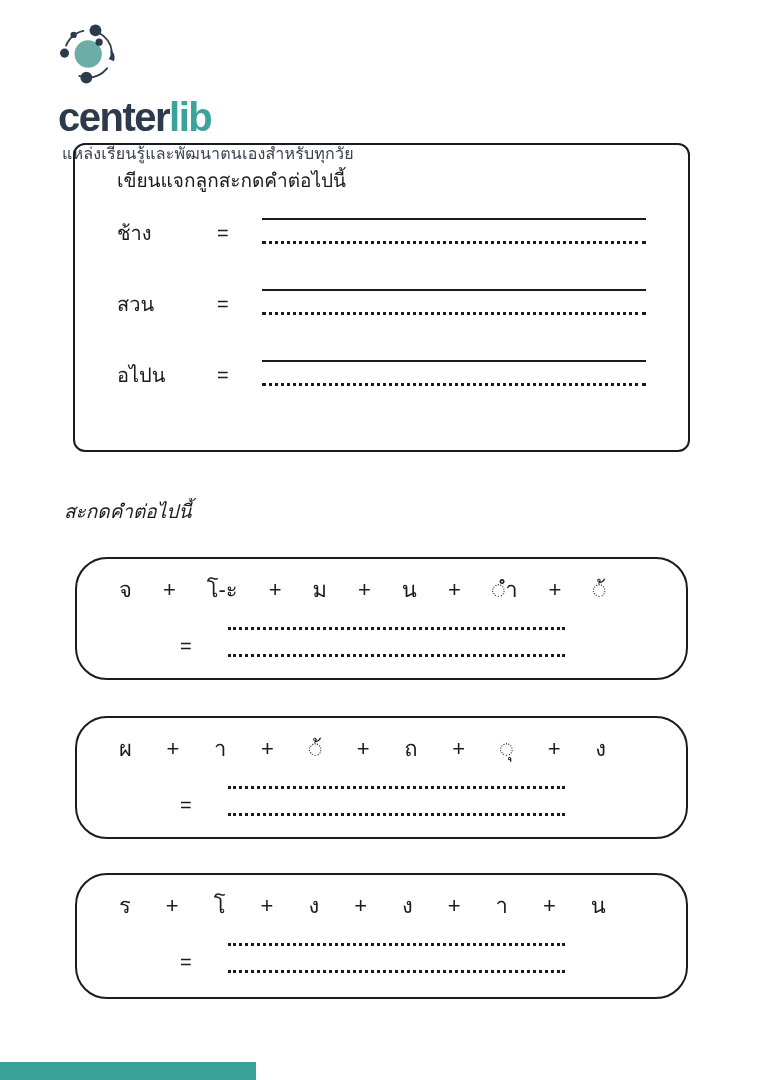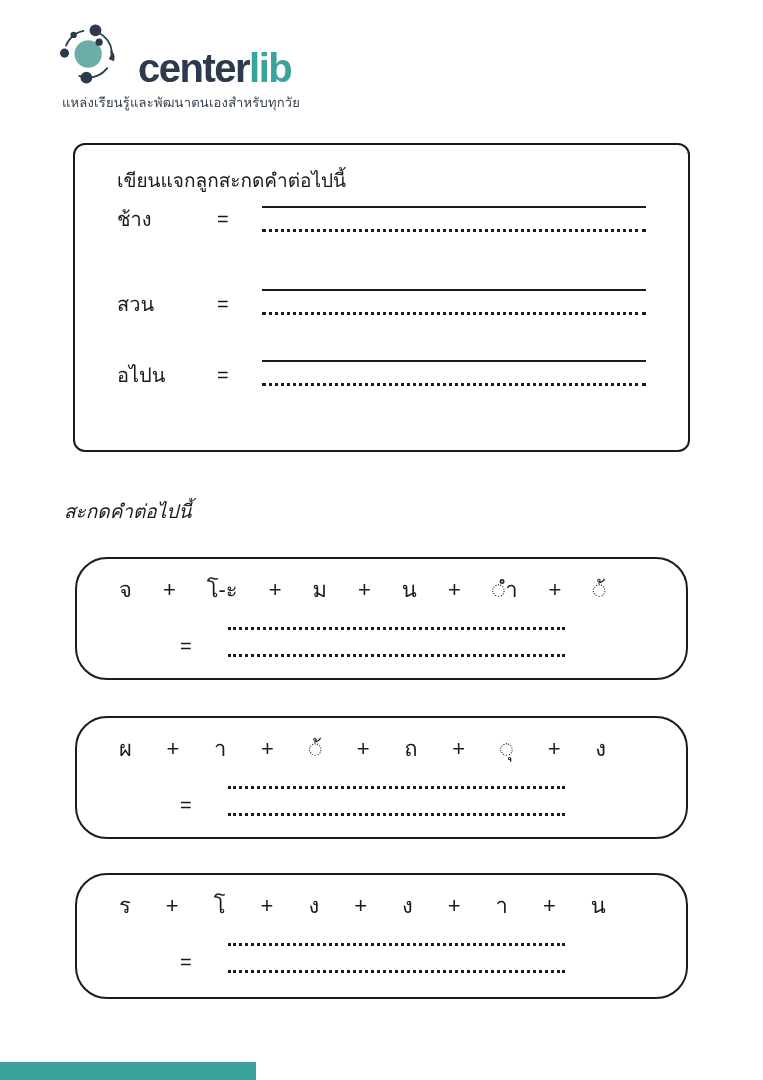--- a/index.html
+++ b/index.html
@@ -2,38 +2,38 @@
 <html><head>
 <meta charset="utf-8">
 <style>
   html,body { margin:0; padding:0; background:#ffffff; }
   .page {
     position:relative; width:763px; height:1080px; background:#ffffff;
     font-family:"Liberation Sans", sans-serif; color:#1b1b1b; overflow:hidden;
   }
   
   .logo-wrap { position:absolute; left:58px; top:24px; }
-  .logo-row { display:flex; align-items:flex-end; gap:16px; }
+  .logo-row { display:flex; align-items:flex-start; gap:9px;flex-direction:column; }
   .logo-text { font-size:40px; font-weight:bold; letter-spacing:-1.5px; line-height:1; }
   .brand-center { color:#2d3a4d; }
   .brand-lib { color:#3aa39b; }
-  .tagline { font-size:13px; color:#39424f; margin-top:4px; margin-left:4px; letter-spacing:0.2px; }
+  .tagline { font-size:16px; color:#39424f; margin-top:4px; margin-left:4px; letter-spacing:0.2px; }
   .titles { position:absolute; right:27px; top:38px; text-align:right; }
   .doc-title { font-size:30px; font-weight:bold; line-height:1.1; }
   .doc-subtitle { font-size:18.5px; margin-top:5px; }
   
   .box1 {
     position:absolute; left:73px; top:143px; width:617px; height:309px;
     border:2px solid #1b1b1b; border-radius:12px; box-sizing:border-box;
     padding:24px 42px 0 42px;
   }
   .instruction { font-size:19px; line-height:1.3; }
   .rows { margin-top:0; }
   .row { display:flex; align-items:flex-end; }
-  .row-first { height:50px;align-items:center; }
+  .row-first { height:50px; }
   .row-rest { height:71px; }
   .word { width:100px; font-size:20px; line-height:1.1; }
   .eq { width:45px; font-size:20px; line-height:1.1; }
   .field { flex:1; }
   .line-solid { border-bottom:2px solid #1b1b1b; }
   .field .line-dotted { margin-top:21px; }
   .line-dotted { border-bottom:3px dotted #1b1b1b; height:0; }
   
   .section-label { position:absolute; left:64px; top:496px; font-size:19px;font-style:italic; }
   .sb {

